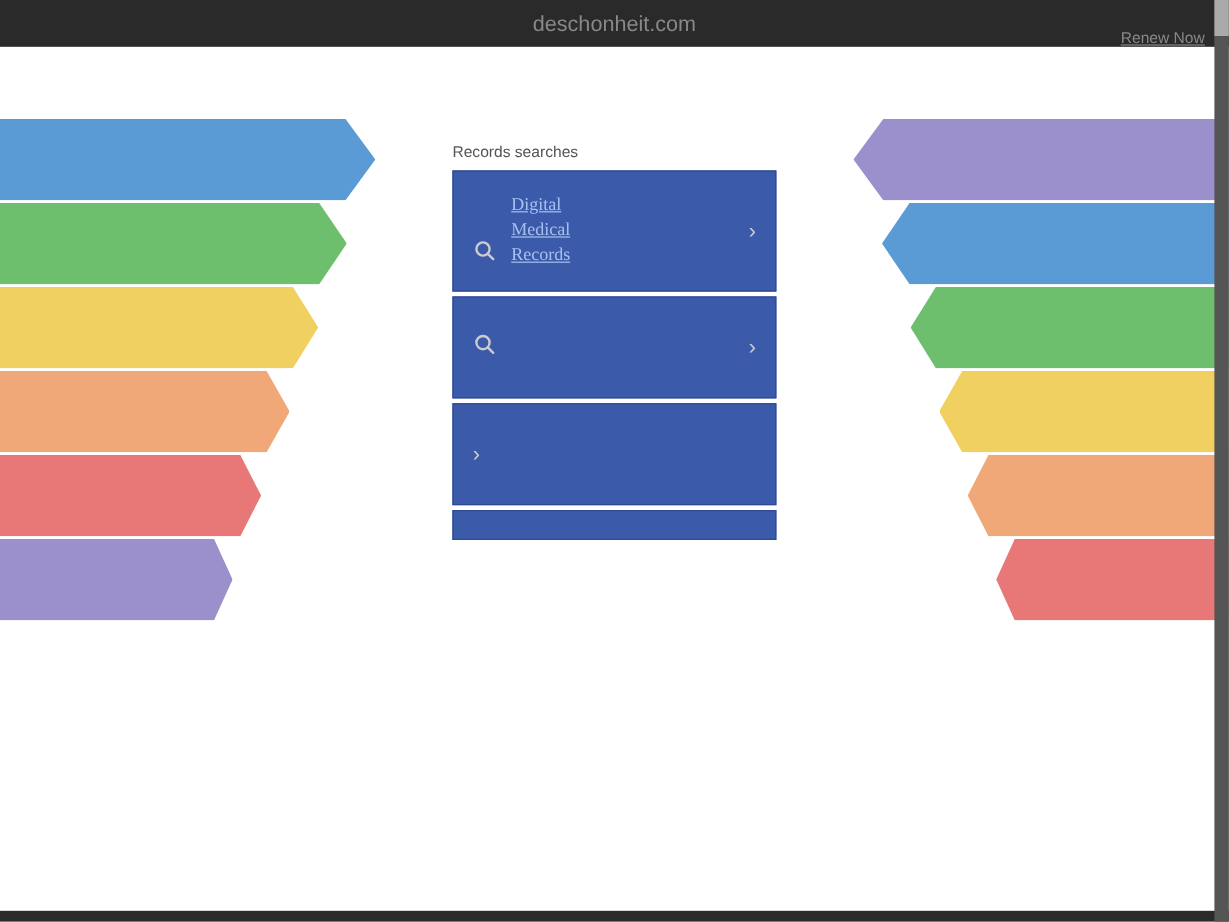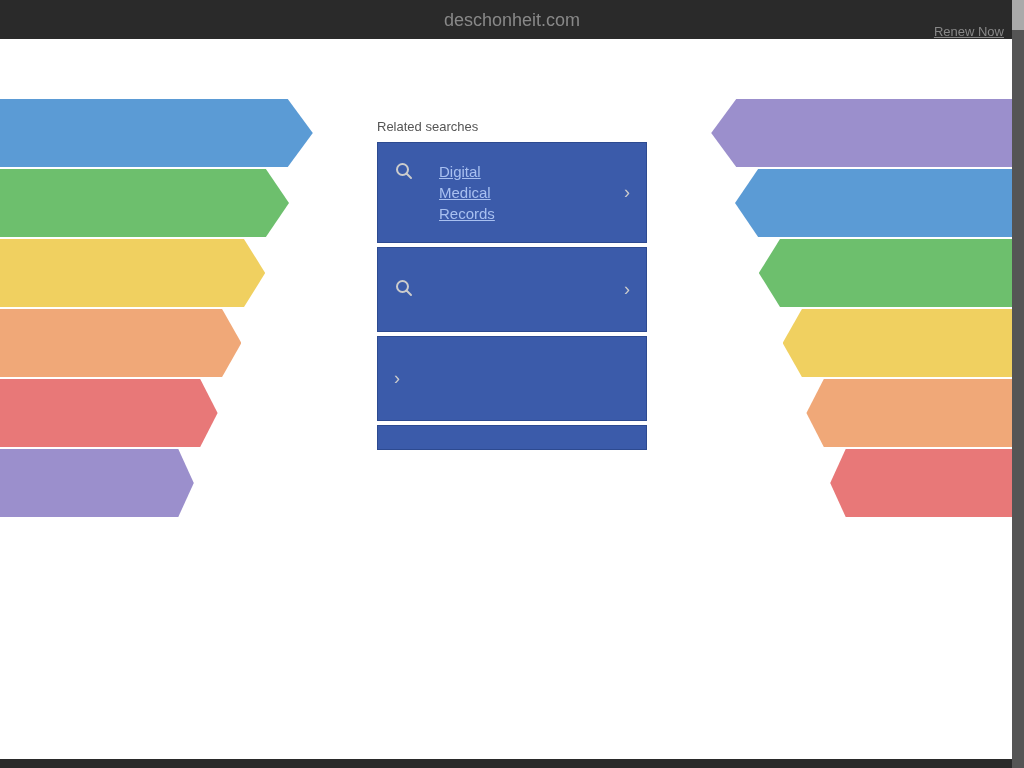--- a/index.html
+++ b/index.html
@@ -99,22 +99,23 @@
       margin-bottom: 4px;
       cursor: pointer;
       display: flex;
       align-items: center;
       justify-content: space-between;
       min-height: 85px;
     }
 
     .search-card-left {
       display: flex;
-      align-items: flex-start;
-      gap: 25px;
+      align-items: flex-end;
+      gap: 12px;
+      font-family: Liberation Serif, serif;
     }
 
     .search-icon-svg {
       color: #ccc;
       flex-shrink: 0;
     }
 
     .search-card-text {
       color: #a8c0f0;
       font-size: 15px;
@@ -216,21 +217,21 @@
     <div style="position:relative; height:68px; margin-bottom:2px;">
       <div style="position:absolute; right:0; width:64%; height:100%; background:#f0a878; clip-path: polygon(0 50%, 8% 0, 100% 0, 100% 100%, 8% 100%);"></div>
     </div>
 
     <div style="position:relative; height:68px; margin-bottom:2px;">
       <div style="position:absolute; right:0; width:57%; height:100%; background:#e87878; clip-path: polygon(0 50%, 8% 0, 100% 0, 100% 100%, 8% 100%);"></div>
     </div>
   </div>
 
   <div class="search-area">
-    <div class="related-searches-label">Related searches</div>
+    <div class="related-searches-label">Records searches</div>
 
     <div class="search-card">
       <div class="search-card-left">
         <span class="search-icon-svg">
           <svg width="20" height="20" viewBox="0 0 20 20" fill="none">
             <circle cx="8.5" cy="8.5" r="5.5" stroke="#cccccc" stroke-width="2"></circle>
             <line x1="12.5" y1="12.5" x2="17" y2="17" stroke="#cccccc" stroke-width="2" stroke-linecap="round"></line>
           </svg>
         </span>
         <span class="search-card-text">Digital<br>Medical<br>Records</span>

